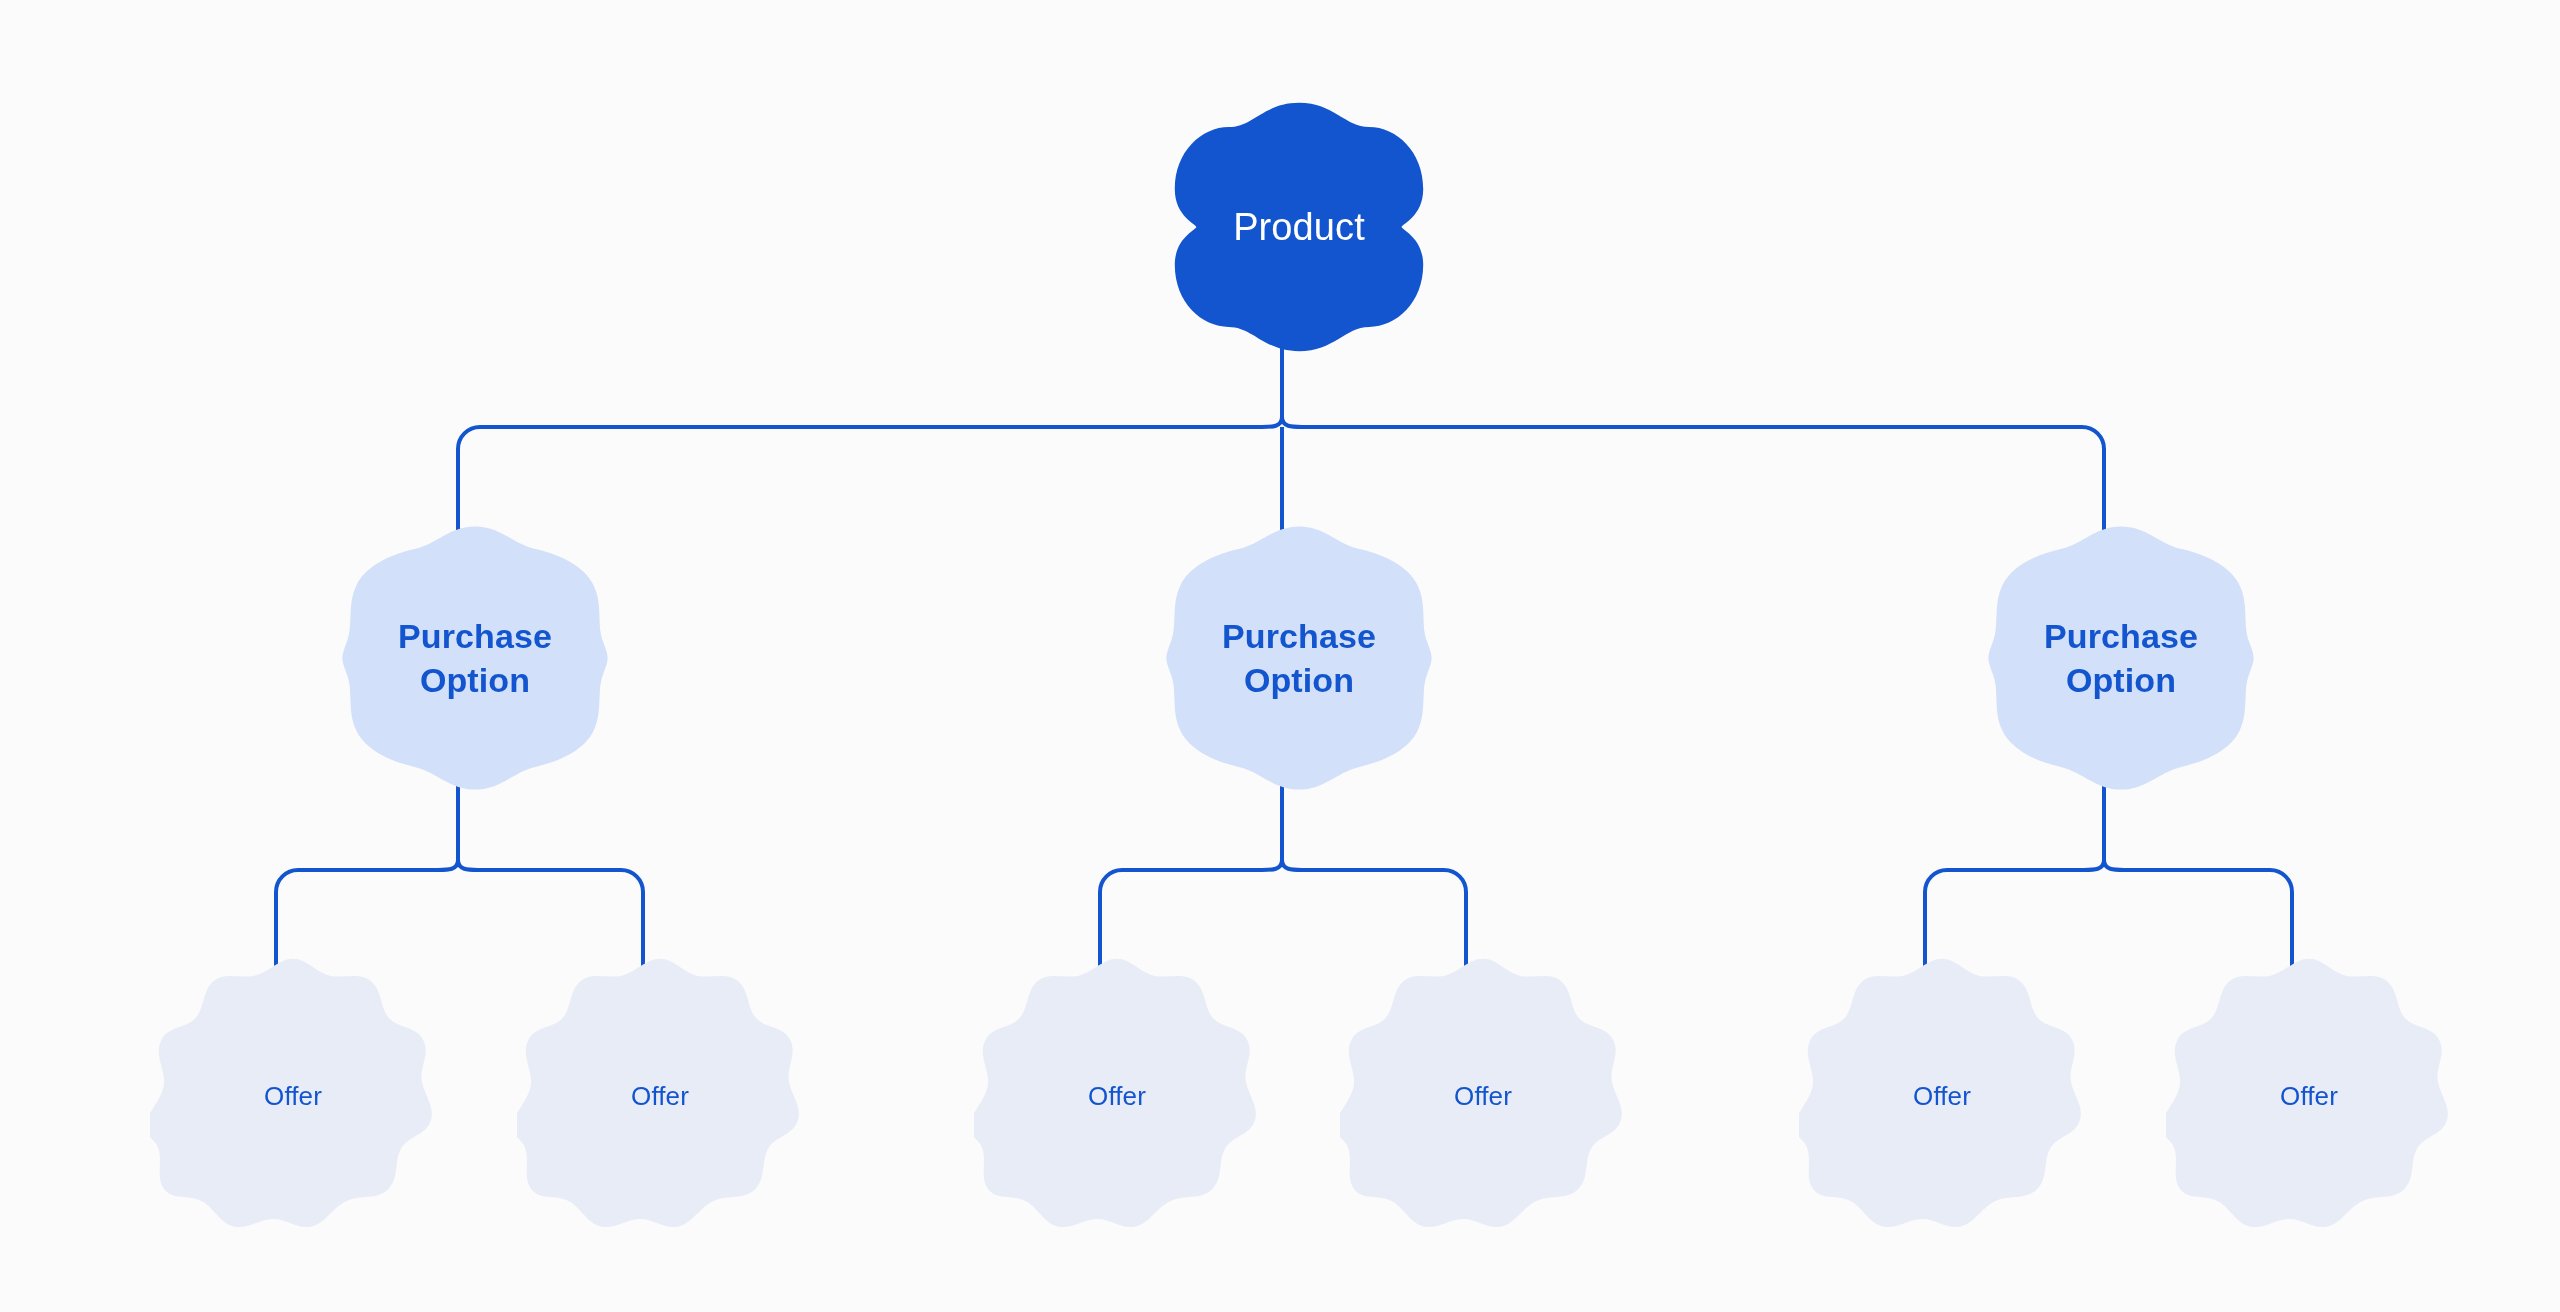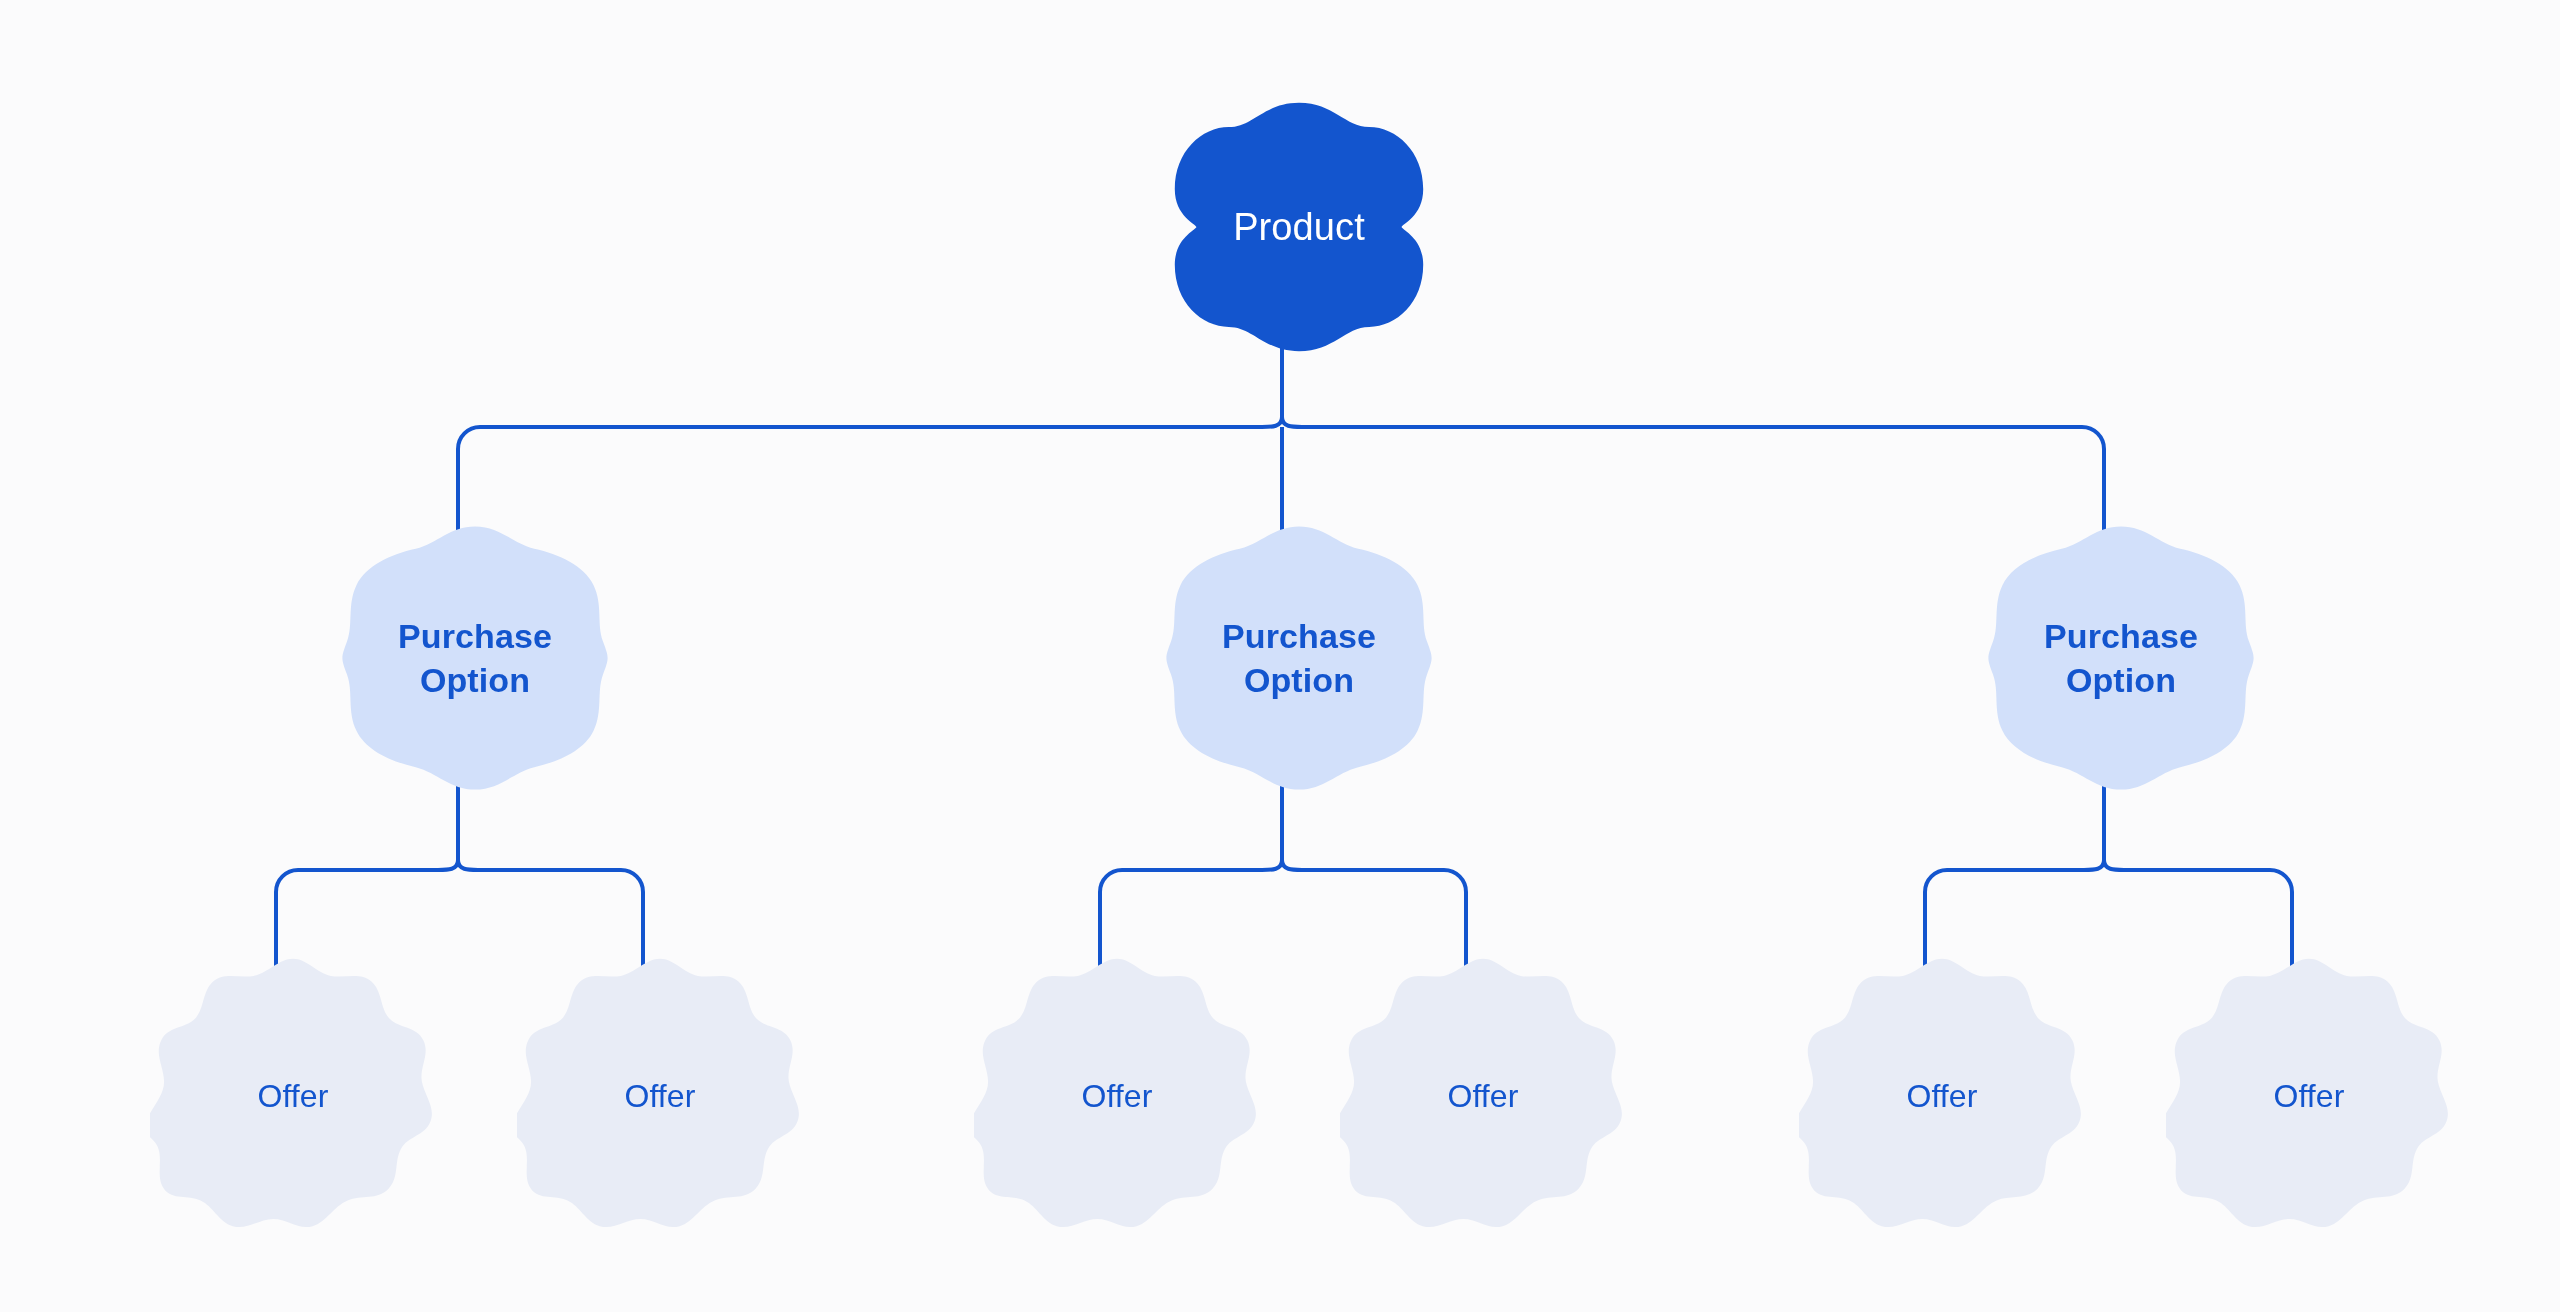--- a/index.html
+++ b/index.html
@@ -78,21 +78,21 @@
     line-height: 44px;
     font-weight: 700;
   }
   
   .node-offer {
     width: 286px;
     height: 286px;
   }
   .node-offer .node-label {
     color: #1355ce;
-    font-size: 32px;
+    font-size: 26px;
     line-height: 44px;
     font-weight: 400;
   }
 </style>
 </head>
 <body style="background: rgb(251, 251, 252);">
 
 <div id="diagram-root" style="background: rgb(251, 251, 252);">
 
   <svg id="edge-layer" viewBox="0 0 2560 1312" width="2560" height="1312" xmlns="http://www.w3.org/2000/svg">

